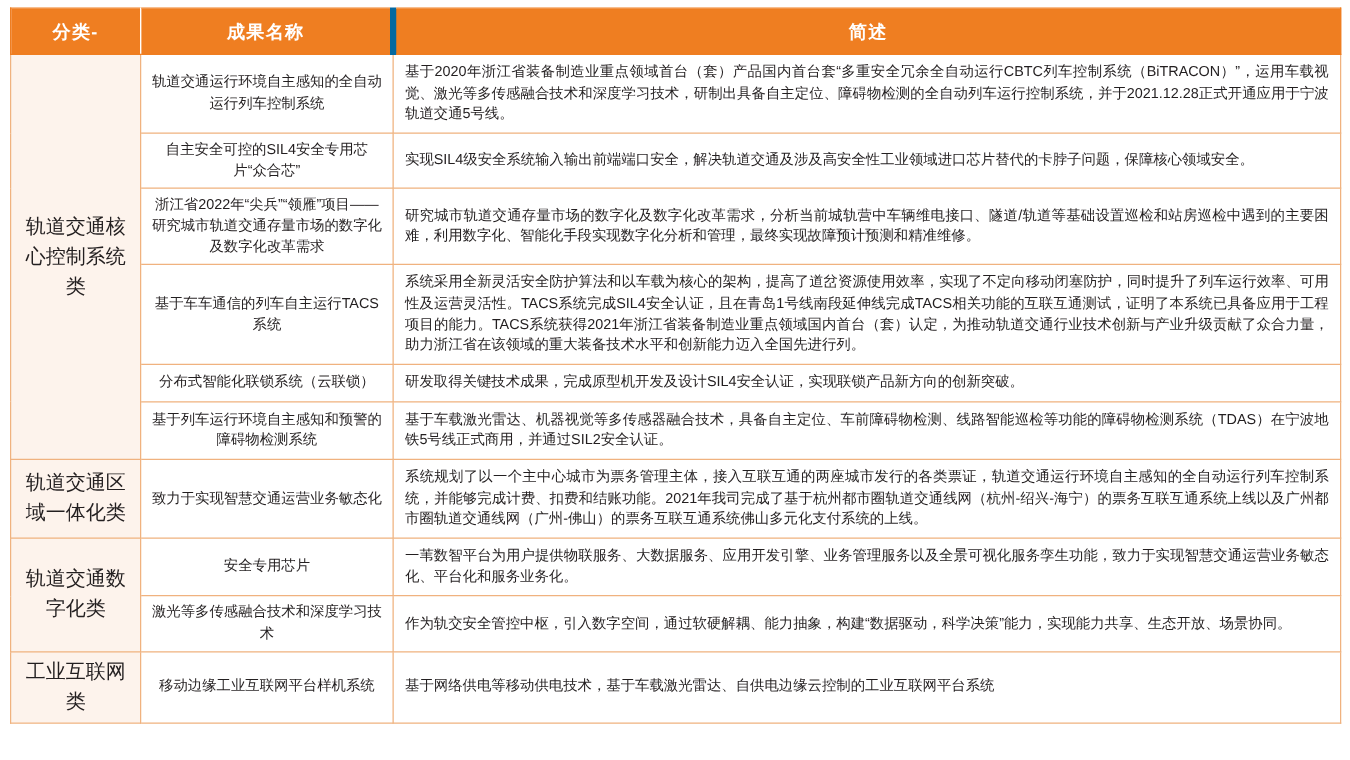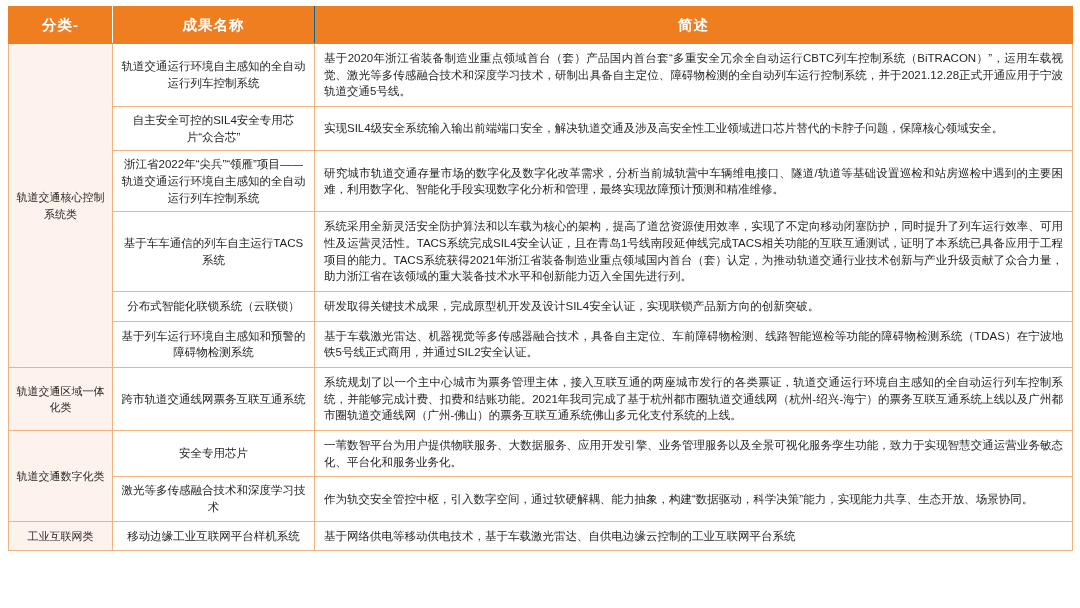--- a/index.html
+++ b/index.html
@@ -34,34 +34,34 @@
     color: #ffffff;
     font-size: 14.5px;
     font-weight: bold;
     height: 34px;
     text-align: center;
     vertical-align: middle;
     border: 1px solid #ef7e21;
     letter-spacing: 1px;
   }
   thead th.th-cat { border-right: 1px solid #ffffff; }
-  thead th.th-name { border-right: 1px solid #0369a1; margin-top: 32px; }
+  thead th.th-name { border-right: 5px solid #0369a1; margin-top: 32px; }
 
   tbody td {
     border: 1px solid #f0b27f;
     font-size: 11.5px;
     line-height: 1.45;
     padding: 5px 7px;
     vertical-align: middle;
     background: #ffffff;
   }
   tbody td.cat {
     text-align: center;
     background: #fdf3ec;
-    font-size: 11px;
+    font-size: 16px;
     line-height: 1.5;
     padding: 4px 4px;
   }
   tbody td.name {
     text-align: center;
     padding: 5px 8px;
   }
   tbody td.desc {
     text-align: justify;
     text-justify: inter-ideograph;
@@ -91,38 +91,38 @@
       <tr class="r-hi">
         <td class="cat" rowspan="6">轨道交通核心控制系统类</td>
         <td class="name">轨道交通运行环境自主感知的全自动运行列车控制系统</td>
         <td class="desc">基于2020年浙江省装备制造业重点领域首台（套）产品国内首台套“多重安全冗余全自动运行CBTC列车控制系统（BiTRACON）”，运用车载视觉、激光等多传感融合技术和深度学习技术，研制出具备自主定位、障碍物检测的全自动列车运行控制系统，并于2021.12.28正式开通应用于宁波轨道交通5号线。</td>
       </tr>
       <tr>
         <td class="name">自主安全可控的SIL4安全专用芯片“众合芯”</td>
         <td class="desc">实现SIL4级安全系统输入输出前端端口安全，解决轨道交通及涉及高安全性工业领域进口芯片替代的卡脖子问题，保障核心领域安全。</td>
       </tr>
       <tr>
-        <td class="name">浙江省2022年“尖兵”“领雁”项目——轨道交通运行环境自主感知的全自动运行列车控制系统</td>
+        <td class="name">浙江省2022年“尖兵”“领雁”项目——研究城市轨道交通存量市场的数字化及数字化改革需求</td>
         <td class="desc">研究城市轨道交通存量市场的数字化及数字化改革需求，分析当前城轨营中车辆维电接口、隧道/轨道等基础设置巡检和站房巡检中遇到的主要困难，利用数字化、智能化手段实现数字化分析和管理，最终实现故障预计预测和精准维修。</td>
       </tr>
       <tr>
         <td class="name">基于车车通信的列车自主运行TACS系统</td>
         <td class="desc">系统采用全新灵活安全防护算法和以车载为核心的架构，提高了道岔资源使用效率，实现了不定向移动闭塞防护，同时提升了列车运行效率、可用性及运营灵活性。TACS系统完成SIL4安全认证，且在青岛1号线南段延伸线完成TACS相关功能的互联互通测试，证明了本系统已具备应用于工程项目的能力。TACS系统获得2021年浙江省装备制造业重点领域国内首台（套）认定，为推动轨道交通行业技术创新与产业升级贡献了众合力量，助力浙江省在该领域的重大装备技术水平和创新能力迈入全国先进行列。</td>
       </tr>
       <tr>
         <td class="name">分布式智能化联锁系统（云联锁）</td>
         <td class="desc">研发取得关键技术成果，完成原型机开发及设计SIL4安全认证，实现联锁产品新方向的创新突破。</td>
       </tr>
       <tr>
         <td class="name">基于列车运行环境自主感知和预警的障碍物检测系统</td>
         <td class="desc">基于车载激光雷达、机器视觉等多传感器融合技术，具备自主定位、车前障碍物检测、线路智能巡检等功能的障碍物检测系统（TDAS）在宁波地铁5号线正式商用，并通过SIL2安全认证。</td>
       </tr>
       <tr>
         <td class="cat" rowspan="1">轨道交通区域一体化类</td>
-        <td class="name">跨市轨道交通线网票务互联互通系统</td>
+        <td class="name">致力于实现智慧交通运营业务敏态化</td>
         <td class="desc">系统规划了以一个主中心城市为票务管理主体，接入互联互通的两座城市发行的各类票证，轨道交通运行环境自主感知的全自动运行列车控制系统，并能够完成计费、扣费和结账功能。2021年我司完成了基于杭州都市圈轨道交通线网（杭州-绍兴-海宁）的票务互联互通系统上线以及广州都市圈轨道交通线网（广州-佛山）的票务互联互通系统佛山多元化支付系统的上线。</td>
       </tr>
       <tr>
         <td class="cat" rowspan="2">轨道交通数字化类</td>
         <td class="name">安全专用芯片</td>
         <td class="desc">一苇数智平台为用户提供物联服务、大数据服务、应用开发引擎、业务管理服务以及全景可视化服务孪生功能，致力于实现智慧交通运营业务敏态化、平台化和服务业务化。</td>
       </tr>
       <tr>
         <td class="name">激光等多传感融合技术和深度学习技术</td>
         <td class="desc">作为轨交安全管控中枢，引入数字空间，通过软硬解耦、能力抽象，构建“数据驱动，科学决策”能力，实现能力共享、生态开放、场景协同。</td>

